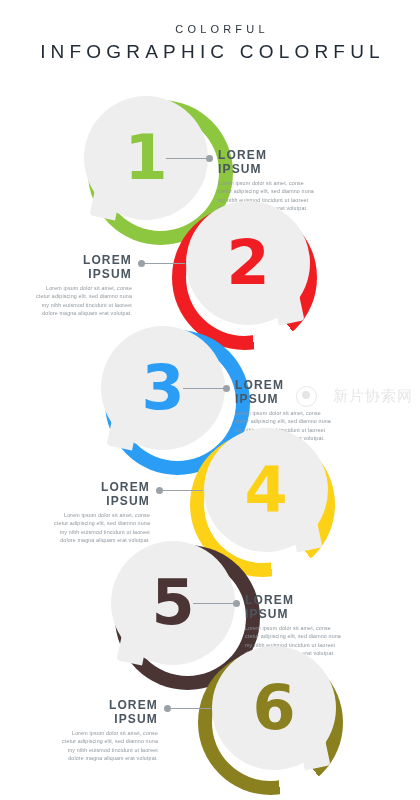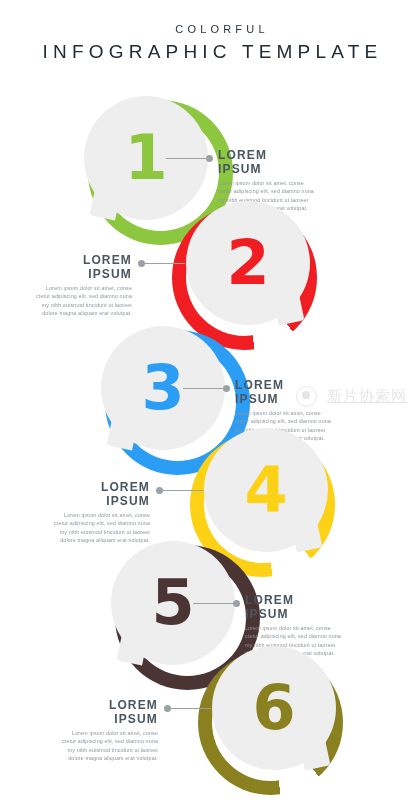--- a/index.html
+++ b/index.html
@@ -158,25 +158,24 @@
 
   
   .watermark {
     position: absolute;
     left: 296px;
     top: 383px;
     width: 112px;
     height: 26px;
     display: flex;
     align-items: center;
-    gap: 10px;
+    gap: 16px;
     opacity: 0.17;
     color: #6a6a6a;
     pointer-events: none;
-    text-decoration: underline;
   }
   .wm-badge {
     width: 19px; height: 19px;
     border-radius: 50%;
     border: 1.6px solid #6a6a6a;
     position: relative;
     flex: 0 0 auto;
   }
   .wm-badge::after {
     content: "";
@@ -191,21 +190,21 @@
     font-size: 15px;
     letter-spacing: 1px;
     white-space: nowrap;
   }
 </style>
 </head>
 <body>
 
 <div class="header">
   <div class="title-sub">COLORFUL</div>
-  <div class="title-main">INFOGRAPHIC TEMPLATE</div>
+  <div class="title-main">INFOGRAPHIC COLORFUL</div>
 </div>
 
 <div class="steps">
     <div class="step" style="left: 0px; top: 0px; height: 800px; pointer-events: none;">
       <div class="ring" style="left: 88px; top: 100px; background: conic-gradient(rgb(141, 198, 63) 0deg, rgb(141, 198, 63) 318deg, rgba(255, 255, 255, 0) 318deg, rgba(255, 255, 255, 0) 352deg, rgb(141, 198, 63) 352deg, rgb(141, 198, 63) 360deg);">
         <div class="ring-inner-cut"></div>
       </div>
       <div class="bubble" style="left: 84px; top: 96px;">
         <div class="notch bl"></div>
         <div class="num" style="color: rgb(141, 198, 63);">1</div>

